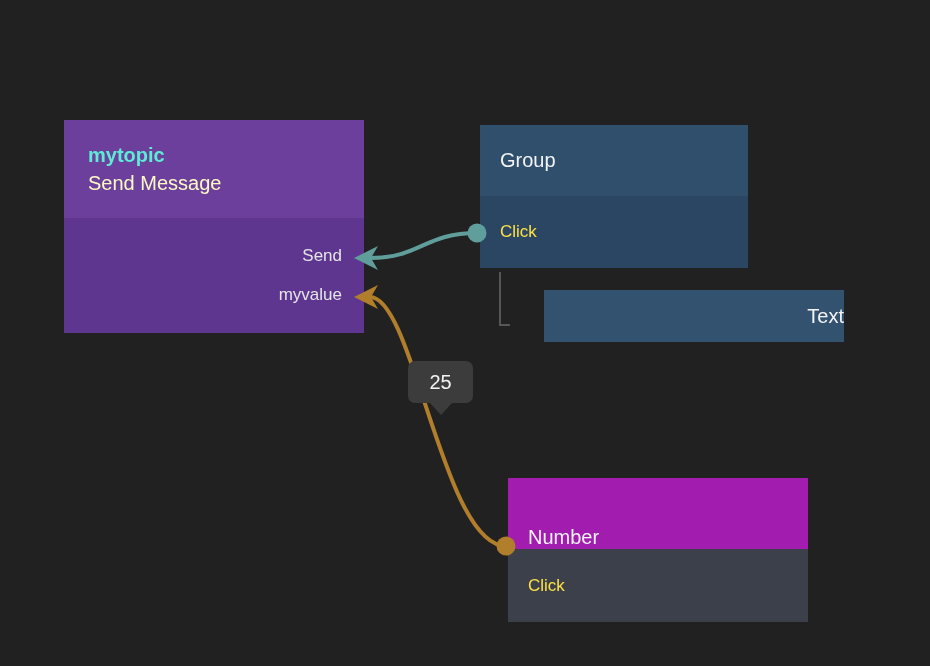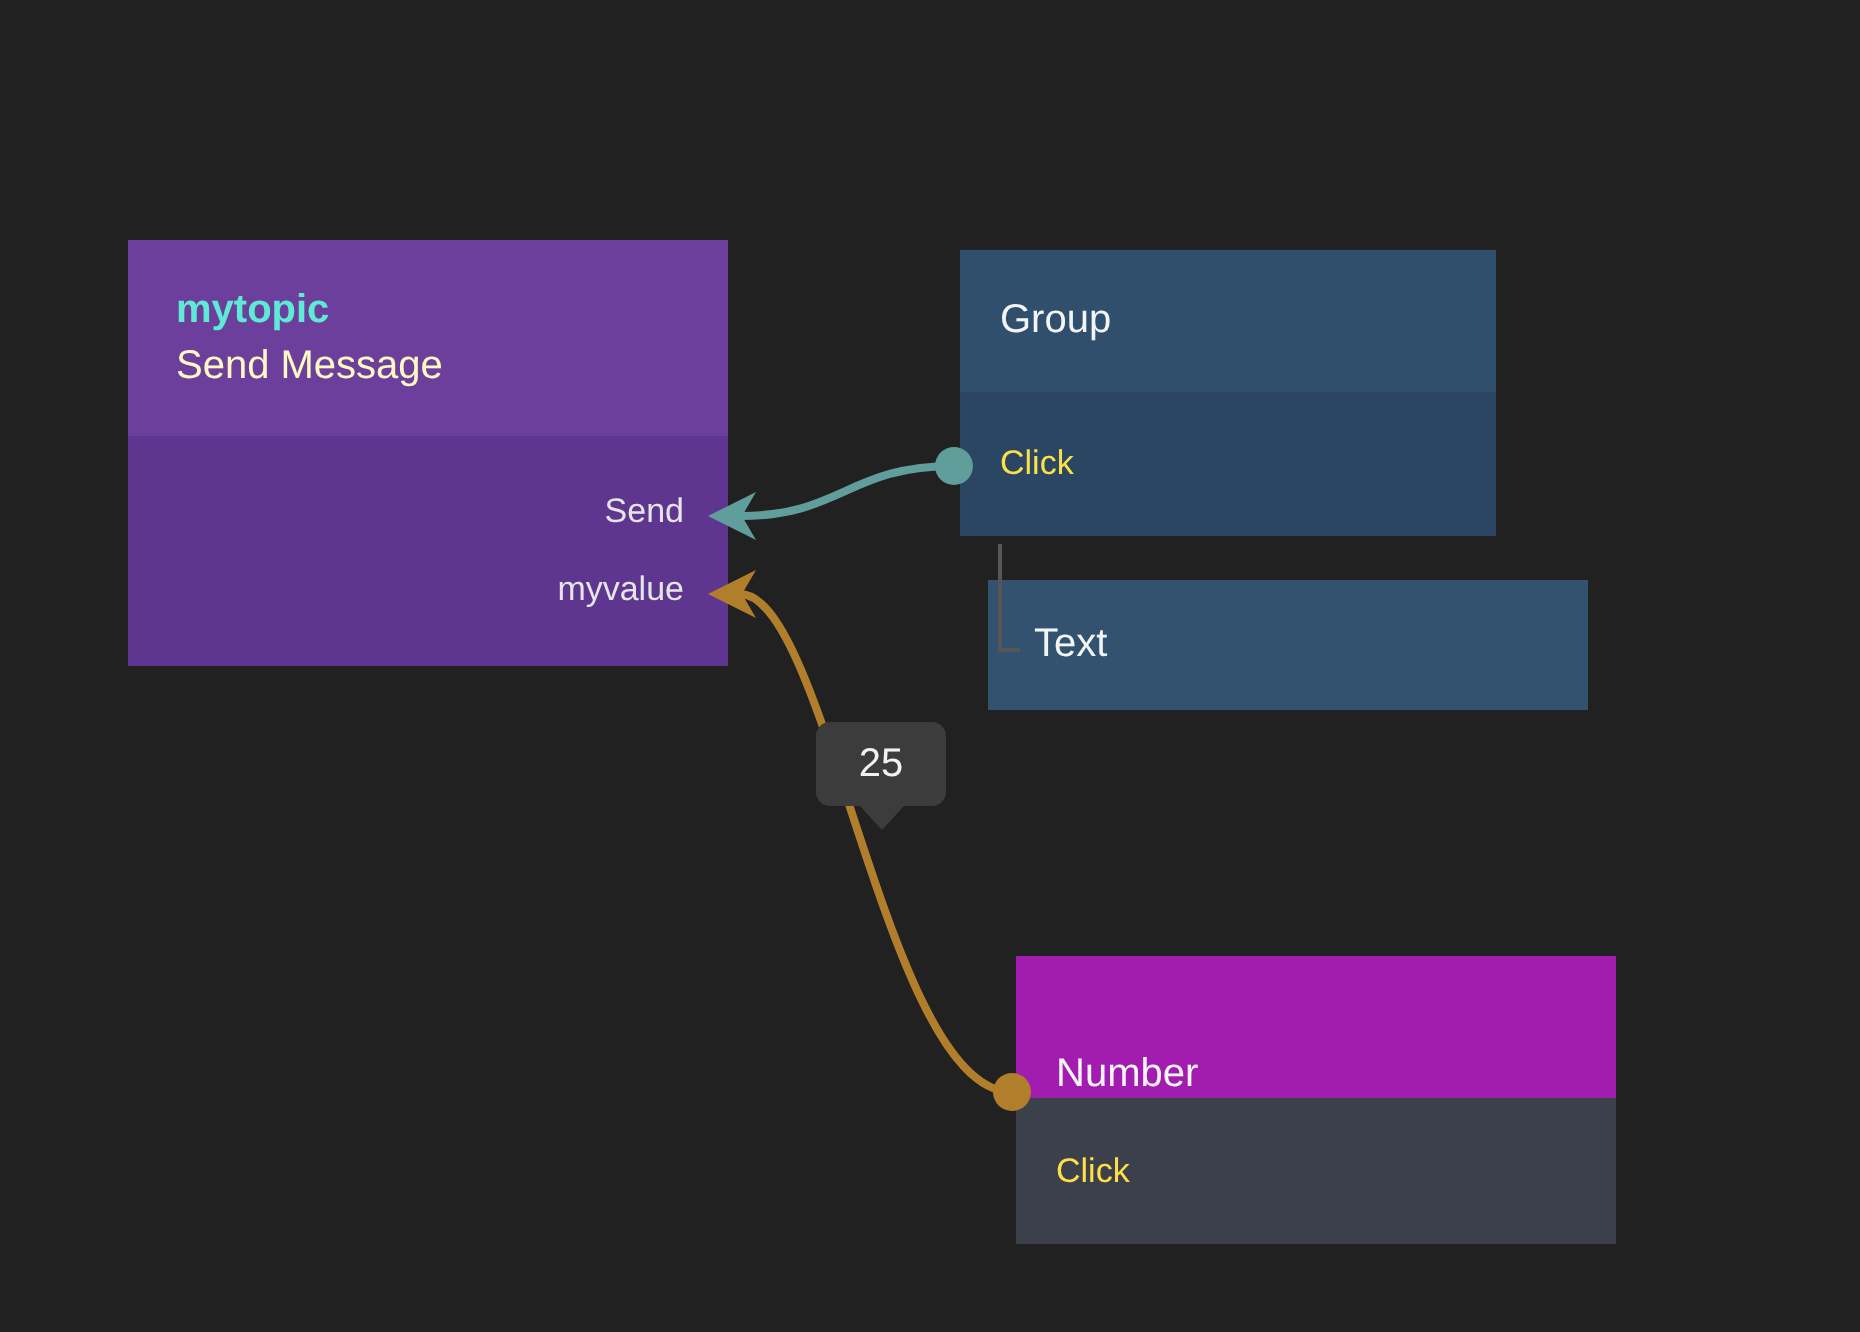--- a/index.html
+++ b/index.html
@@ -44,22 +44,22 @@
   .node-group { left: 480px; top: 125px; width: 268px; height: 143px; }
   .node-group .hdr {
     height: 71px; background: #2f4f6d; display: flex; align-items: center;
     padding-left: 20px;
   }
   .node-group .bdy {
     height: 72px; background: #2a4663; display: flex; align-items: center;
     padding-left: 20px;
   }
   
-  .node-text { left: 494px; top: 290px; width: 300px; height: 65px;
-    background: #33526f; display: flex; align-items: center; padding-left: 23px; }
+  .node-text { left: 544px; top: 290px; width: 300px; height: 52px;
+    background: #33526f; display: flex; align-items: center; padding-left: 23px; justify-content: flex-end; }
   
   .node-number { left: 508px; top: 437px; width: 300px; height: 144px; }
   .node-number .hdr {
     height: 71px; background: #a21caf; display: flex; align-items: flex-end;
     padding-left: 20px;
     margin-top: 41px;
   }
   .node-number .bdy {
     height: 73px; background: #3c404a; display: flex; align-items: center;
     padding-left: 20px;

